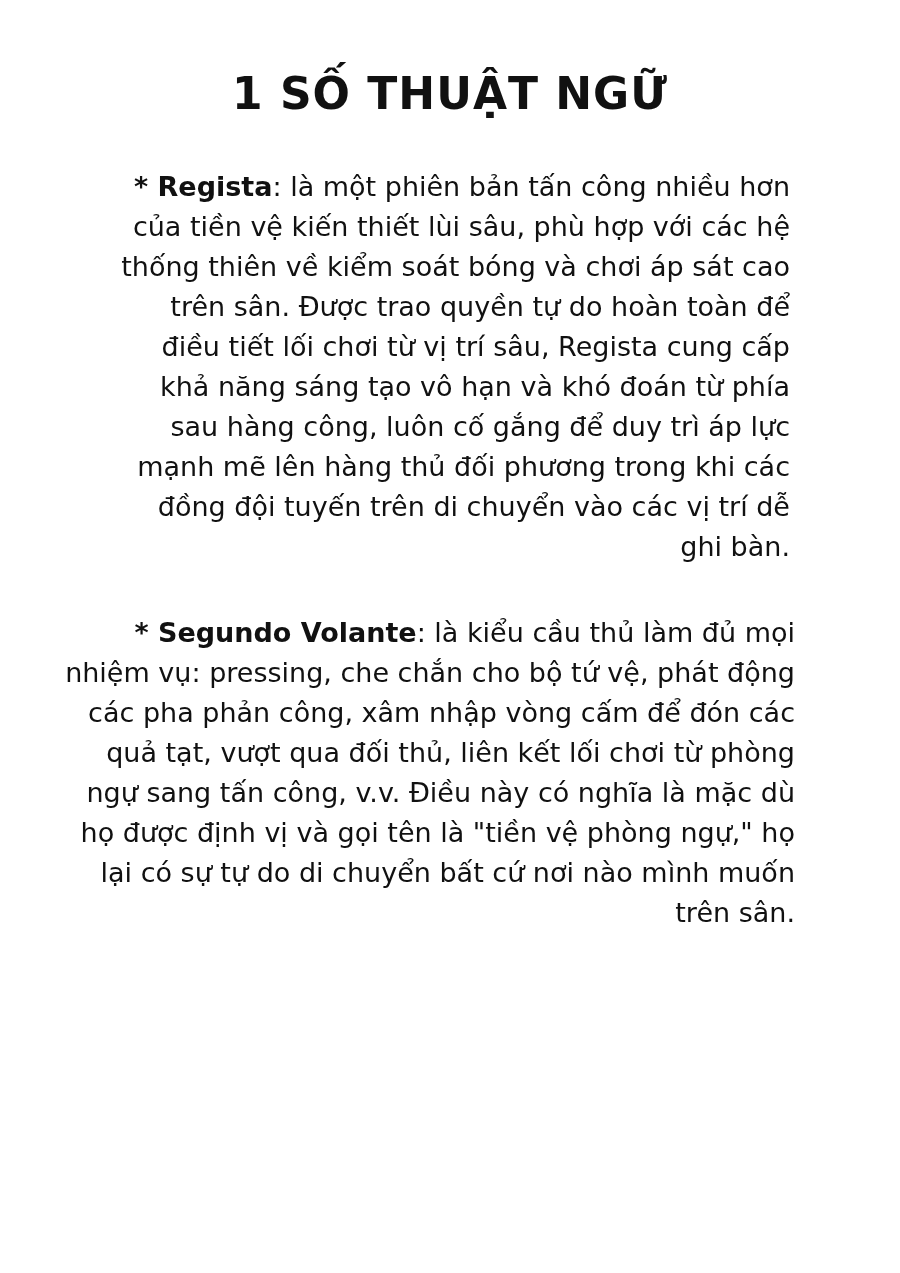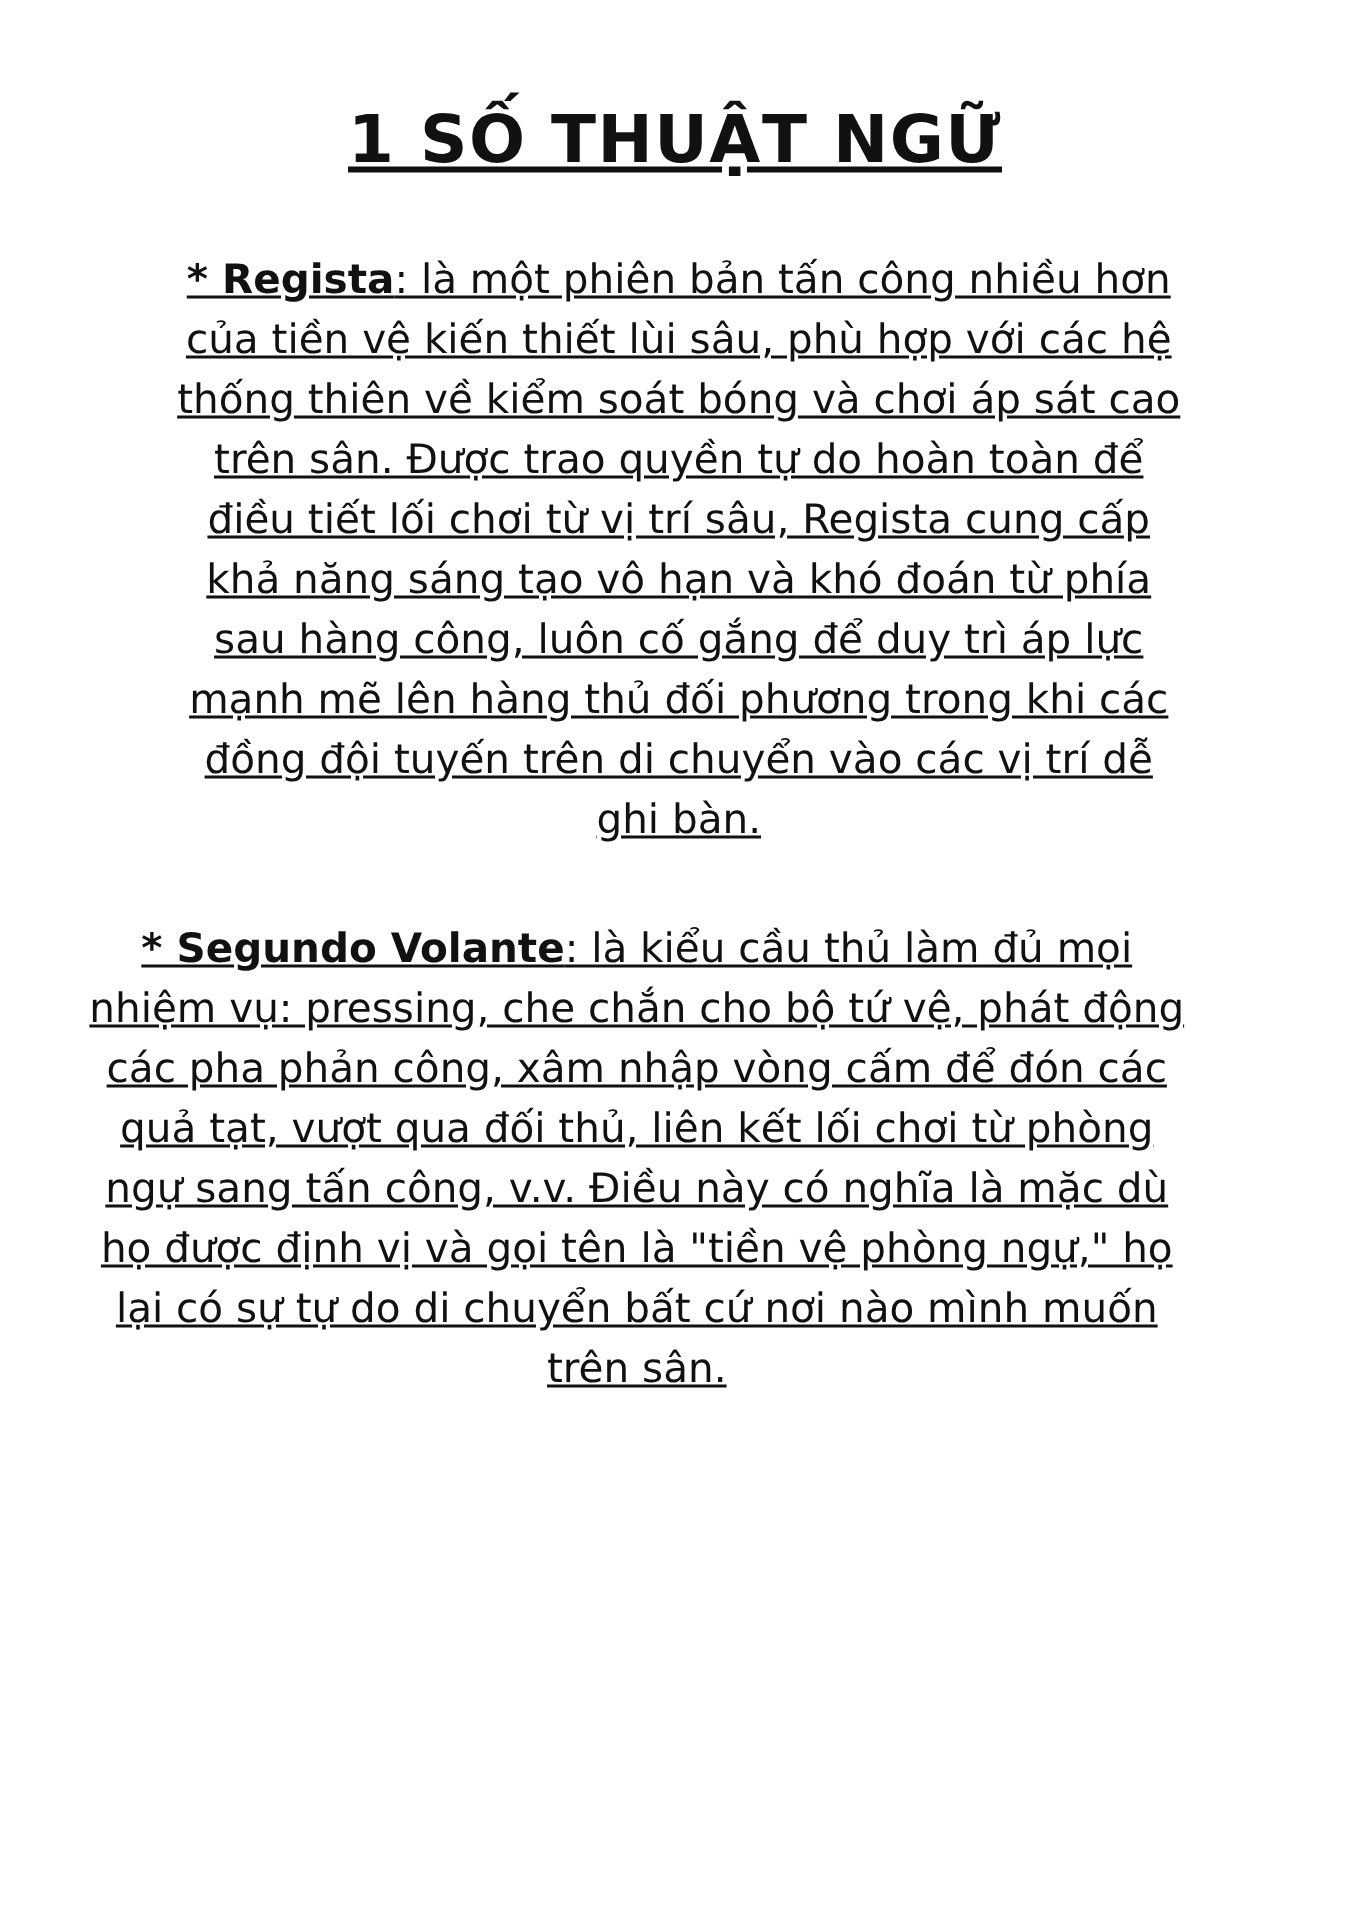--- a/index.html
+++ b/index.html
@@ -9,42 +9,41 @@
   }
 
   .page {
     position: relative;
     width: 900px;
     height: 1273px;
     background: #ffffff;
     color: #111111;
     font-family: "DejaVu Sans", "Liberation Sans", sans-serif;
     overflow: hidden;
-    text-decoration: underline;
   }
 
   .page-title {
     margin-top: 68px;
     text-align: center;
     font-size: 44px;
     font-weight: 700;
     letter-spacing: 1px;
     color: #111111;
     font-family: "DejaVu Sans", "Liberation Sans", sans-serif;
   }
 
   .content {
     margin-top: 48px;
   }
 
   .term-paragraph {
     font-size: 27px;
     line-height: 40px;
     color: #111111;
-    text-align: center;
+    text-align: right;
   }
 
   .term-paragraph.regista {
     margin: 0 110px 0 115px;
   }
 
   .term-paragraph.segundo {
     margin: 46px 105px 0 54px;
   }
 

